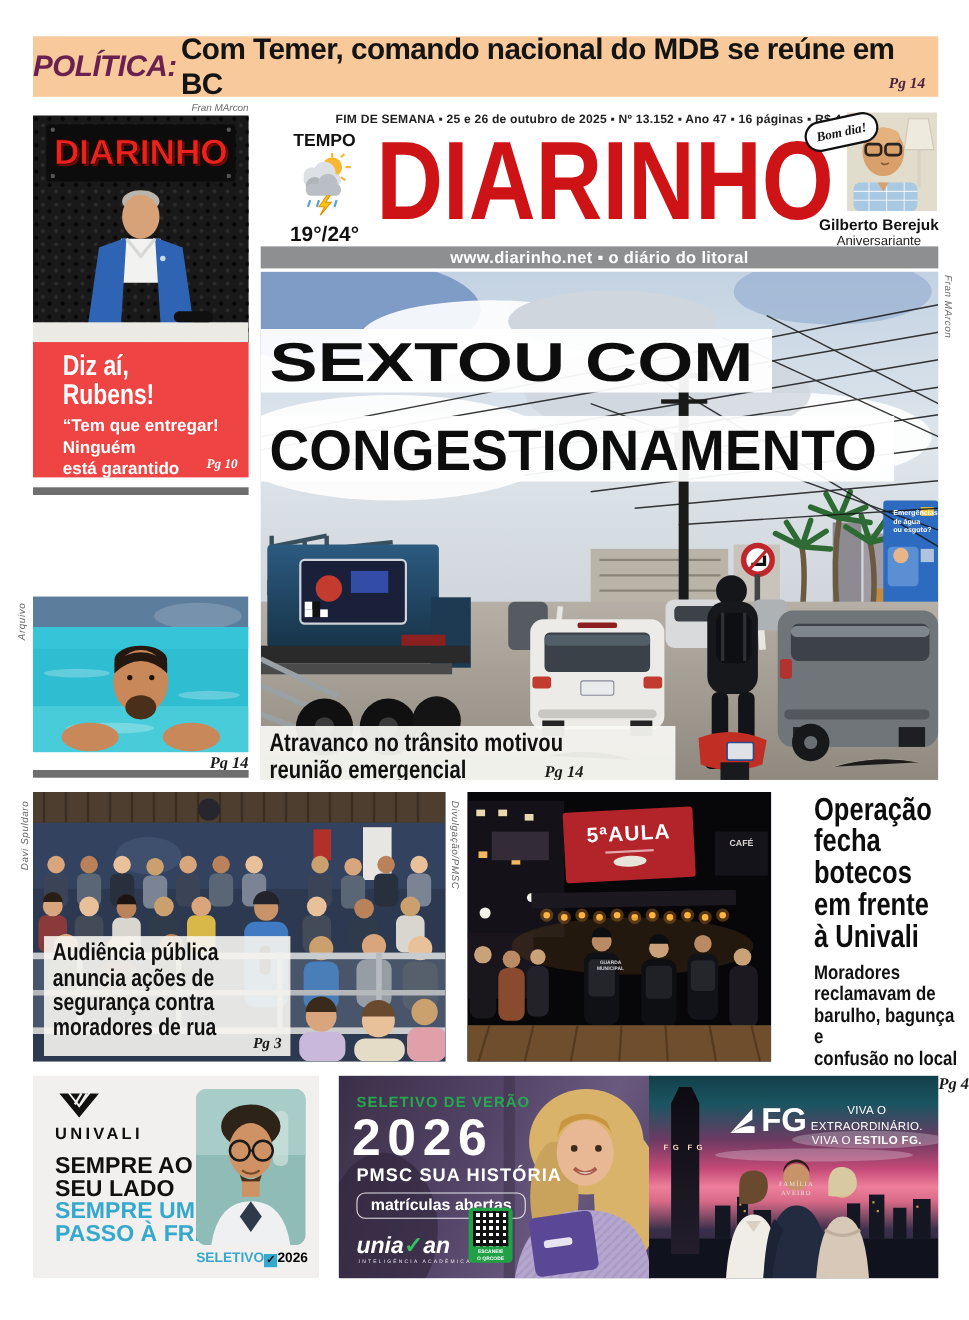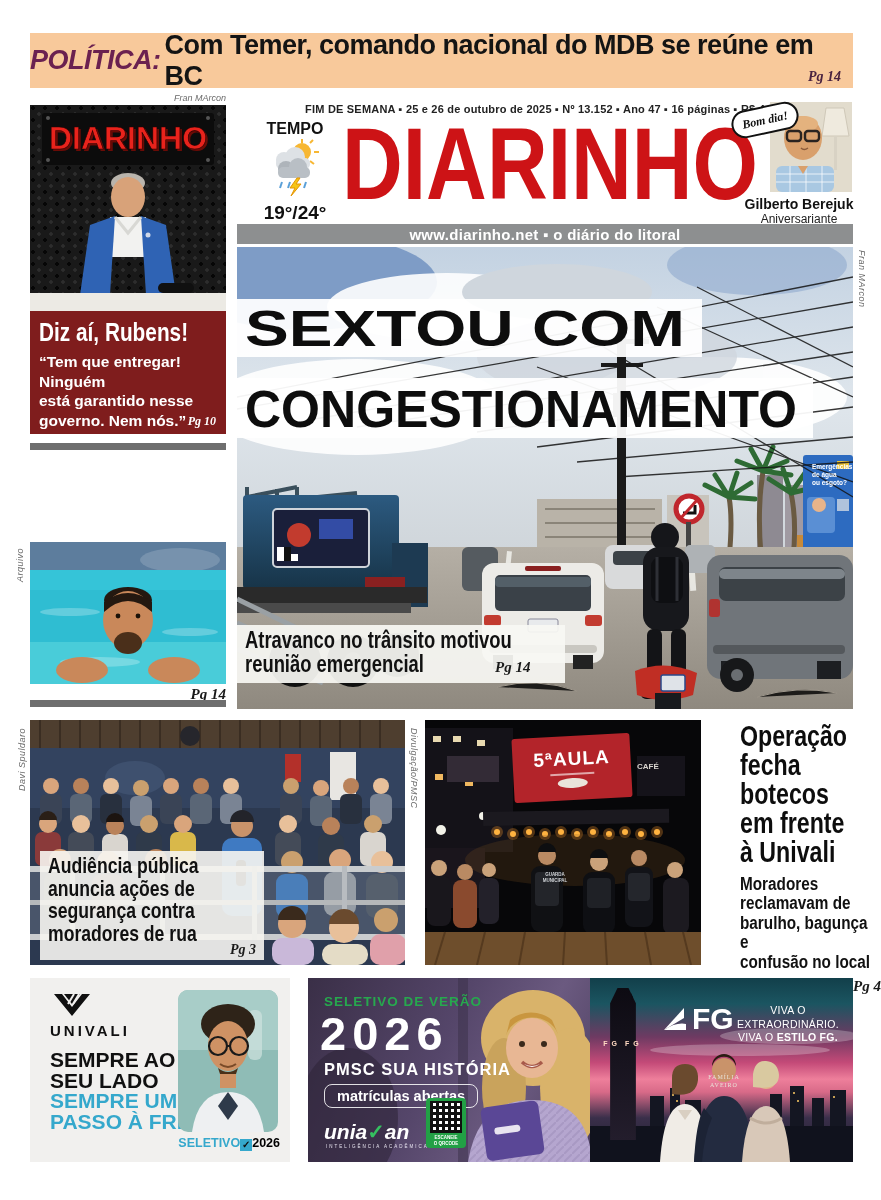--- a/index.html
+++ b/index.html
@@ -29,49 +29,49 @@
   .gil-photo{left:770px;top:102px;width:82px;height:90px;overflow:hidden}
   .gil-name{left:742px;top:196px;width:114px;text-align:center;font-size:14px;font-weight:800;color:#111}
   .gil-role{left:742px;top:212px;width:114px;text-align:center;font-size:12px;color:#222}
   .tagbar{left:237px;top:224px;width:616px;height:20px;background:#8d8f90;display:flex;align-items:center;justify-content:center;color:#fff;font-weight:800;font-size:15px;letter-spacing:.3px}
 
   
   .credit-fran{left:30px;top:93px;width:196px;text-align:right;font:italic 9px "Liberation Sans",sans-serif;color:#6a6a6a}
   .studio{left:30px;top:105px;width:196px;height:206px;background-color:#191919;
     background-image:radial-gradient(circle at 3px 3px,#060606 1.6px,transparent 2.1px),radial-gradient(circle at 9px 9px,#2d2d2d 1.5px,transparent 2px);
     background-size:12px 12px;overflow:hidden}
-  .rubens{left:30px;top:311px;width:196px;height:123px;background:#7f1d1d;color:#fff;box-sizing:border-box;padding:8px 9px}
+  .rubens{left:30px;top:311px;width:196px;height:123px;background:#ef4444;color:#fff;box-sizing:border-box;padding:8px 27px}
   .rubens-h{font-size:26px;font-weight:900;line-height:1}
   .rubens-q{margin-top:7px;font-size:15.5px;font-weight:700;line-height:1.26}
   .rubens-pg{position:absolute;right:10px;bottom:5px;font-size:12px;color:#fff}
   .divider{left:30px;width:196px;height:7px;background:#6e6e6e}
   .moa-h{left:30px;top:452px;width:196px;font-size:27px;font-weight:900;color:#0d0d0d;line-height:1.03}
   .moa-photo{left:30px;top:542px;width:196px;height:142px;overflow:hidden}
   .moa-pg{left:30px;top:686px;width:196px;text-align:right;font-size:15px}
 
   
   .main-photo{left:237px;top:247px;width:616px;height:462px;overflow:hidden;background:#cfd9e2}
   .band{position:absolute;left:0}
-  .main-caption{position:absolute;left:0;top:378px;width:328px;height:58px;background:rgba(248,247,243,.93);box-sizing:border-box;padding:3px 8px}
+  .main-caption{position:absolute;left:0;top:413px;width:377px;height:58px;background:rgba(248,247,243,.93);box-sizing:border-box;padding:3px 8px}
   .main-caption .txt{font-size:23px;font-weight:900;color:#111;line-height:1.06}
   .main-caption .pgref{position:absolute;left:258px;bottom:7px;font-size:15px}
   .billboard-txt{position:absolute;left:575px;top:216px;width:40px;font-size:6.5px;font-weight:700;color:#fff;line-height:1.2}
   .credit-main{left:857px;top:250px}
 
   
   .audit-photo{left:30px;top:720px;width:375px;height:245px;overflow:hidden;background:#2c3950}
   .audit-caption{position:absolute;left:10px;top:131px;width:224px;background:rgba(246,245,241,.9);box-sizing:border-box;padding:4px 8px 14px}
   .audit-caption .txt{font-size:22px;font-weight:900;color:#111;line-height:1.03}
   .audit-caption .pgref{position:absolute;right:8px;bottom:2px;font-size:14px}
   .night-photo{left:425px;top:720px;width:276px;height:245px;overflow:hidden;background:#070709}
   .sign-5aula{position:absolute;left:88px;top:16px;width:118px;height:64px;background:#b3242a;border-radius:3px;transform:rotate(-3deg);display:flex;flex-direction:column;align-items:center;justify-content:center;gap:3px}
   .sign-5aula .s1{color:#fff;font-size:19px;font-weight:800;letter-spacing:1px}
   .sign-5aula .bar{width:44px;height:2px;background:rgba(255,255,255,.6)}
   .sign-5aula .oval{width:30px;height:10px;background:#e9e4da;border-radius:50%}
-  .sign-cafe{position:absolute;left:212px;top:36px;width:48px;height:40px;background:#15131a;color:#d8d4ce;font-size:8px;font-weight:700;display:flex;align-items:flex-start;padding-top:6px;box-sizing:border-box}
+  .sign-cafe{position:absolute;left:225px;top:36px;width:48px;height:40px;background:#15131a;color:#d8d4ce;font-size:8px;font-weight:700;display:flex;align-items:flex-start;justify-content:center;padding-top:6px;box-sizing:border-box}
   .vest-txt{position:absolute;left:110px;top:152px;width:40px;text-align:center;font-size:4.5px;font-weight:700;color:#cfd2d6;line-height:1.3}
   .op-text{left:740px;top:722px;width:141px}
   .op-h{font-size:29px;font-weight:900;color:#0d0d0d;line-height:1.0}
   .op-s{margin-top:8px;font-size:18px;font-weight:700;color:#111;line-height:1.08}
   .op-pg{margin-top:6px;text-align:right;font-size:15px}
 
   
   .ad{top:978px;height:184px;overflow:hidden}
   .ad-univali{left:30px;width:260px;background:#f1f0ee}
   .uv-word{position:absolute;left:20px;top:44px;font-size:15px;font-weight:800;letter-spacing:3px;color:#101010}

